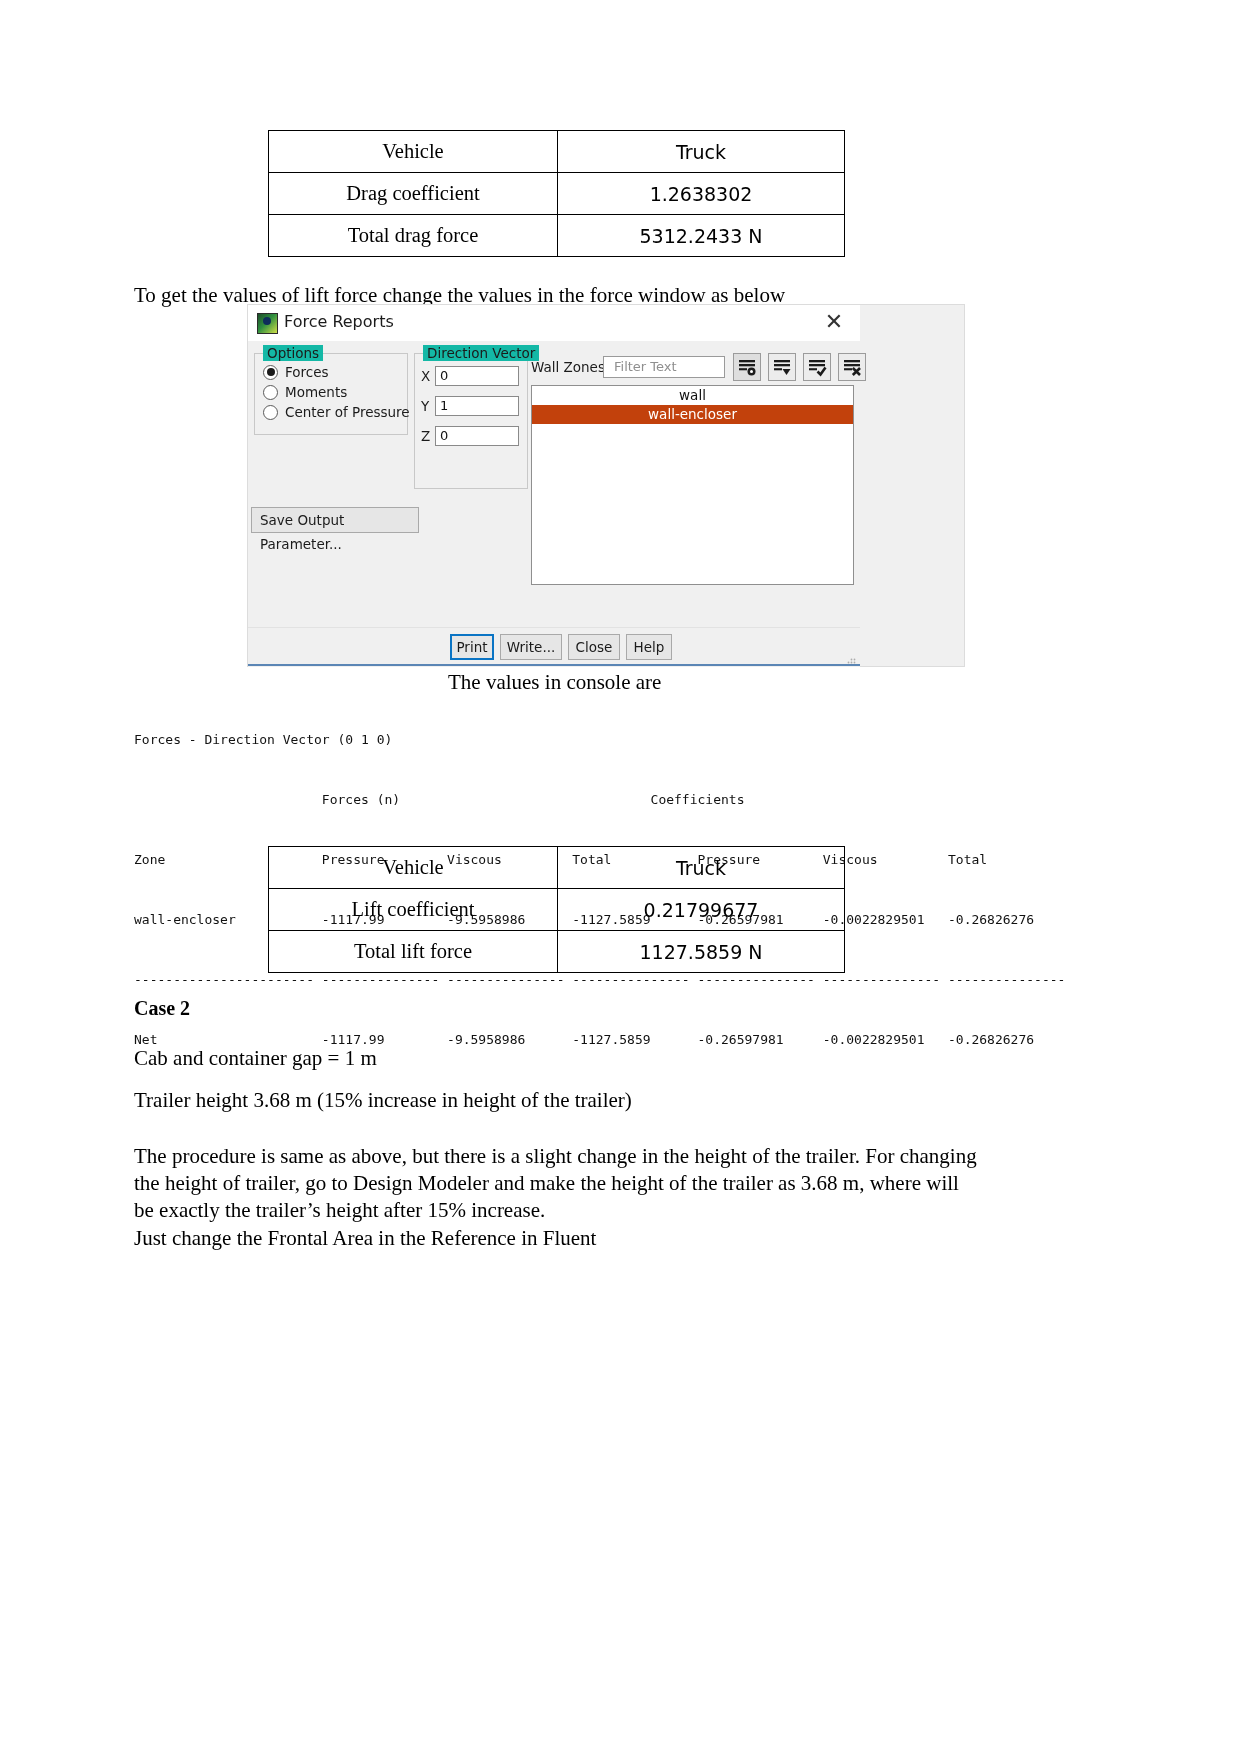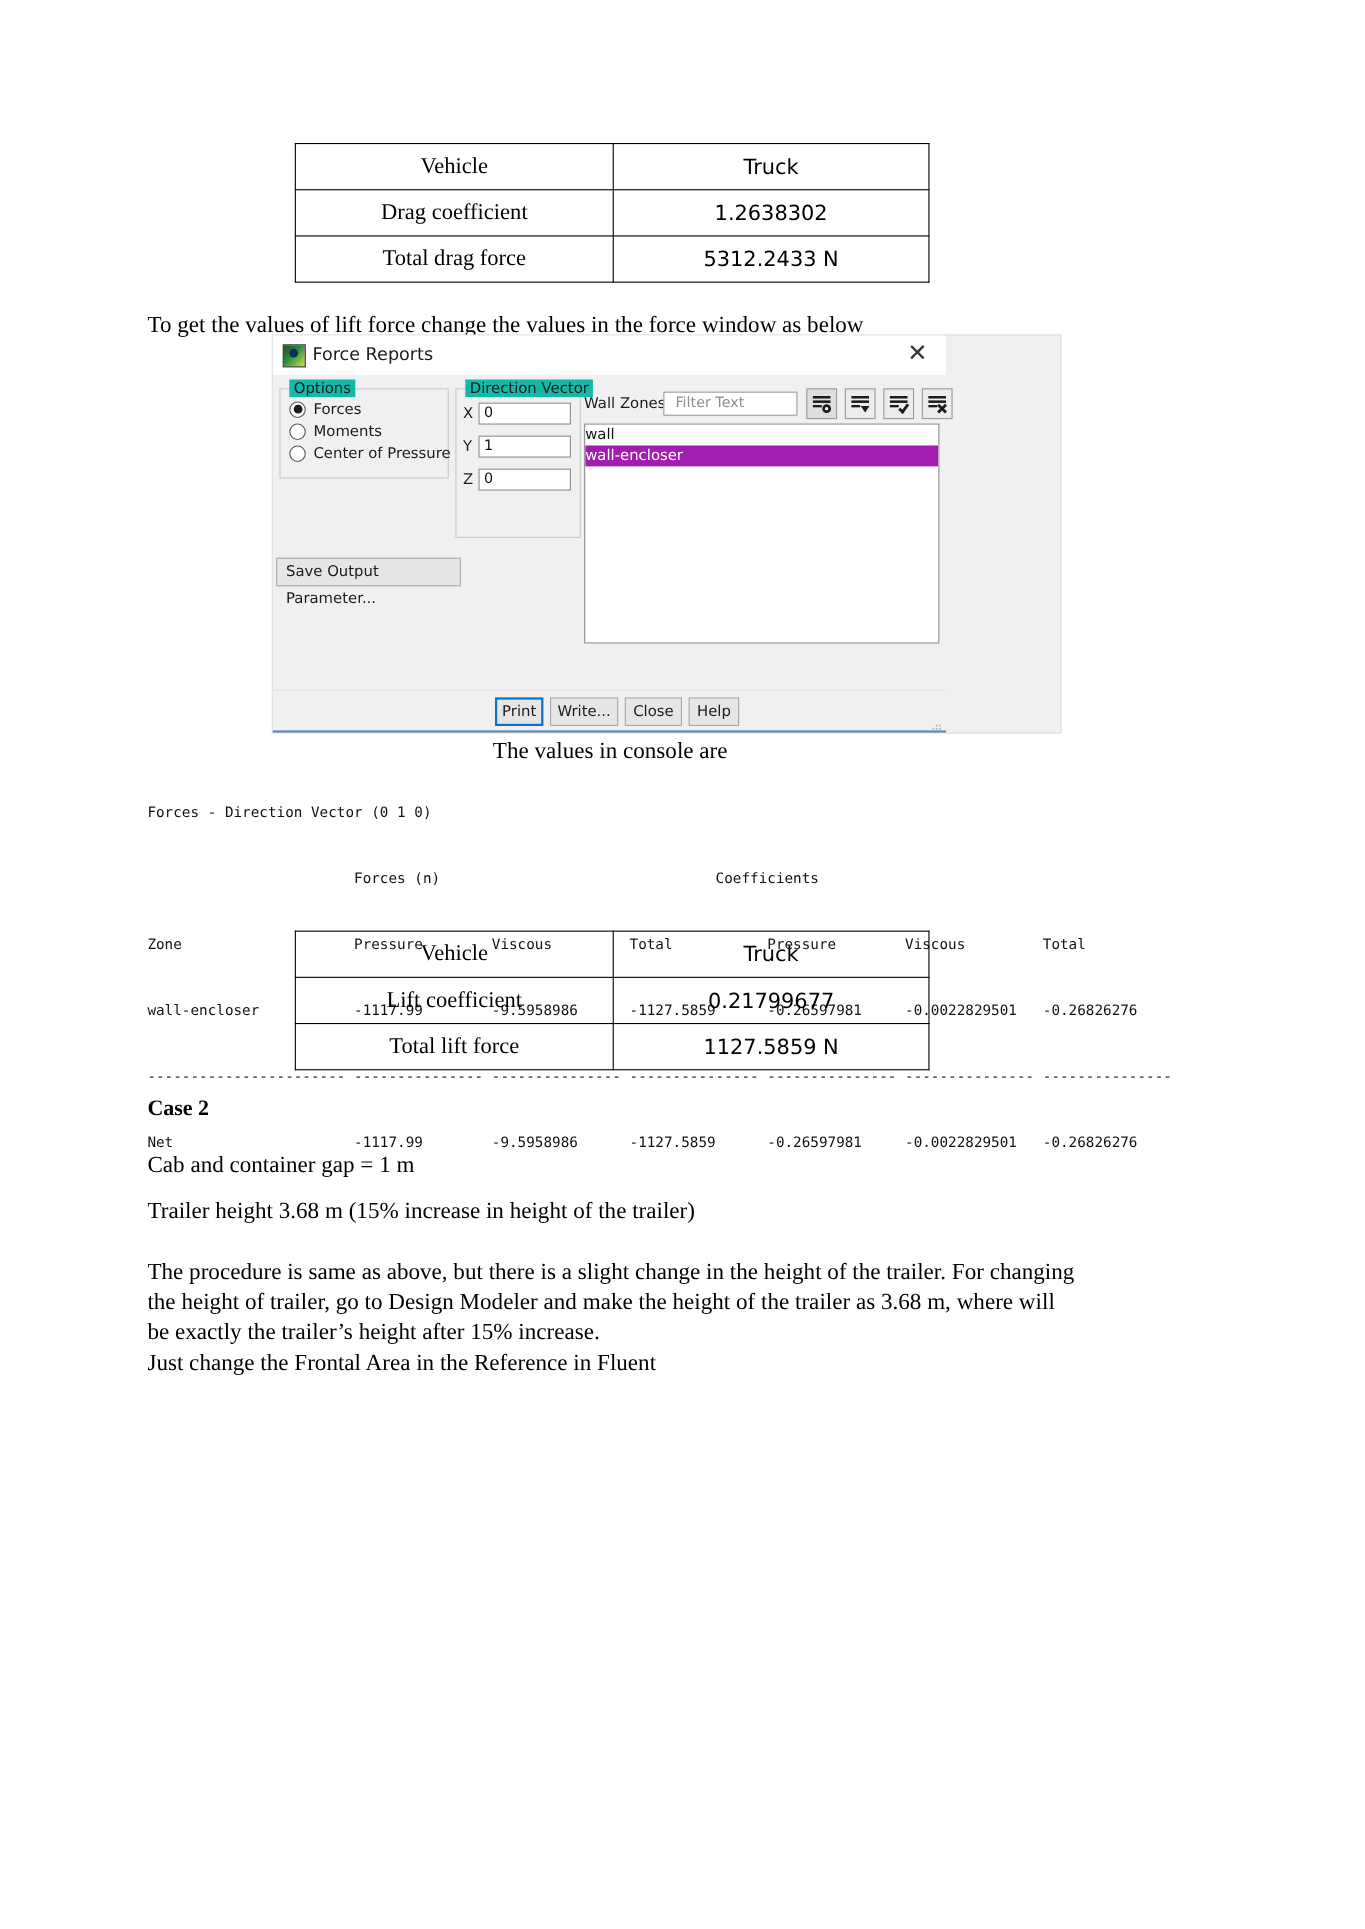--- a/index.html
+++ b/index.html
@@ -267,23 +267,24 @@
     overflow: hidden;
   }
   .zone-item {
     height: 19px;
     line-height: 19px;
     font-size: 13.5px;
     padding-left: 0;
     color: #111;
     font-family: "DejaVu Sans", sans-serif;
     cursor: pointer;
+    text-align: center;
   }
   .zone-item.selected {
-    background: #a21caf;
+    background: #c2410c;
     color: #fff;
   }
 
   
   #dialog-footer {
     position: absolute;
     left: 0; top: 322px;
     width: 612px; height: 39px;
     background: #f0f0f0;
     border-top: 1px solid #e2e2e2;

